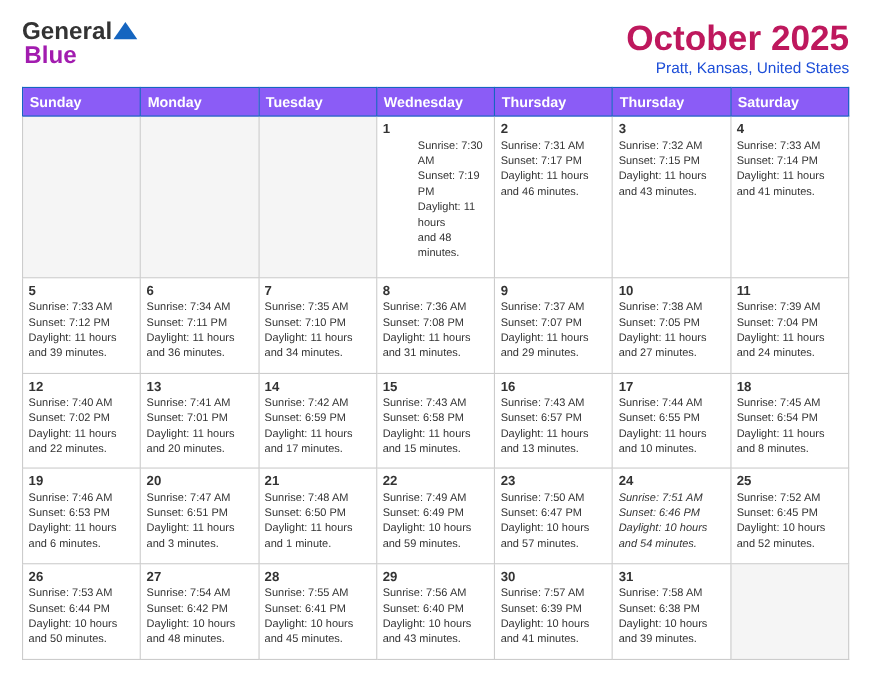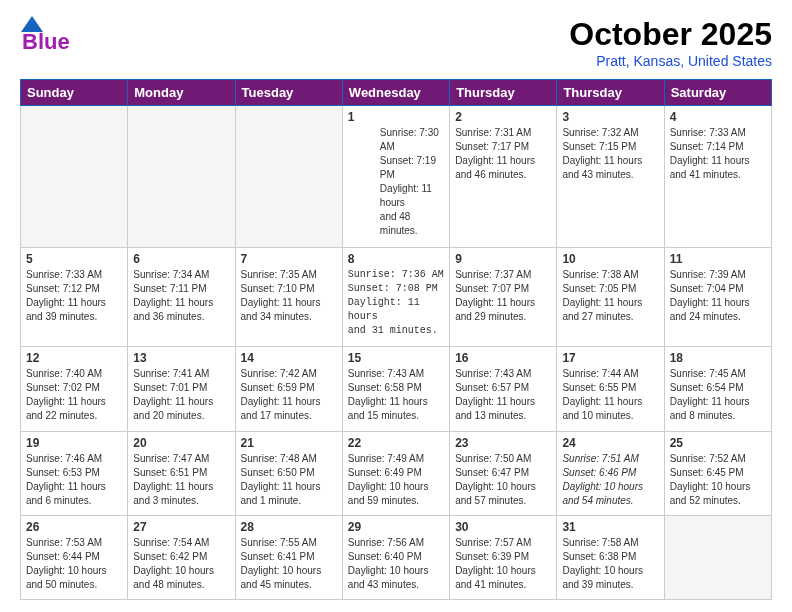--- a/index.html
+++ b/index.html
@@ -35,35 +35,35 @@
       line-height: 1.1;
     }
     .logo-general { color: #333; }
     .logo-blue { color: #a21caf; }
     .header-right {
       text-align: right;
     }
     .month-title {
       font-size: 32px;
       font-weight: bold;
-      color: #000000;
+      color: #be185d;
     }
     .location {
       font-size: 14px;
       color: #1d4ed8;
     }
     .calendar {
       flex: 1;
       border: 1px solid #ccc;
       border-collapse: collapse;
       width: 100%;
       table-layout: fixed;
     }
     .calendar th {
-      background: #701a75;
+      background: #8b5cf6;
       color: #fff;
       text-align: left;
       padding: 5px 6px;
       font-size: 13px;
       font-weight: bold;
       border: 1px solid #1565c0;
     }
     .calendar td {
       border: 1px solid #ccc;
       vertical-align: top;
@@ -90,20 +90,21 @@
       height: 72px;
     }
   </style>
 </head>
 <body>
 
 <div class="page">
   <div class="header">
     <div class="logo">
       <div style="display:flex;align-items:center;">
+        <span class="logo-text logo-general">General</span>
         <svg width="22" height="16" viewBox="0 0 22 16" style="margin:0 1px;vertical-align:middle;">
           <polygon points="0,16 11,0 22,16" fill="#1565c0"></polygon>
         </svg>
       </div>
       <span class="logo-text logo-blue" style="margin-top:-2px;margin-left:2px;">Blue</span>
     </div>
     <div class="header-right">
       <div class="month-title">October 2025</div>
       <div class="location">Pratt, Kansas, United States</div>
     </div>
@@ -172,21 +173,21 @@
           </td>
           <td>
             <div class="day-num">7</div>
             <div class="day-info" style="white-space: pre-line;">Sunrise: 7:35 AM
 Sunset: 7:10 PM
 Daylight: 11 hours
 and 34 minutes.</div>
           </td>
           <td>
             <div class="day-num">8</div>
-            <div class="day-info" style="white-space: pre-line; font-family: Liberation Mono, monospace;">Sunrise: 7:36 AM
+            <div class="day-info" style="white-space: pre-line;">Sunrise: 7:36 AM
 Sunset: 7:08 PM
 Daylight: 11 hours
 and 31 minutes.</div>
           </td>
           <td>
             <div class="day-num">9</div>
             <div class="day-info" style="white-space: pre-line;">Sunrise: 7:37 AM
 Sunset: 7:07 PM
 Daylight: 11 hours
 and 29 minutes.</div>

